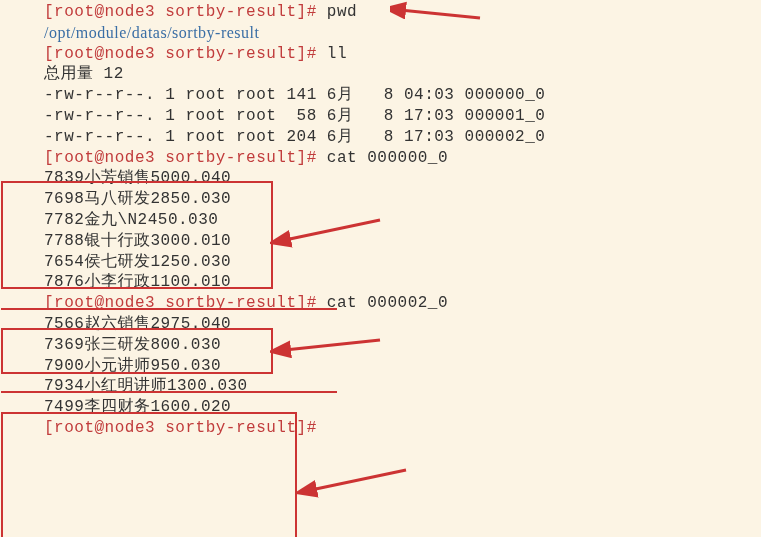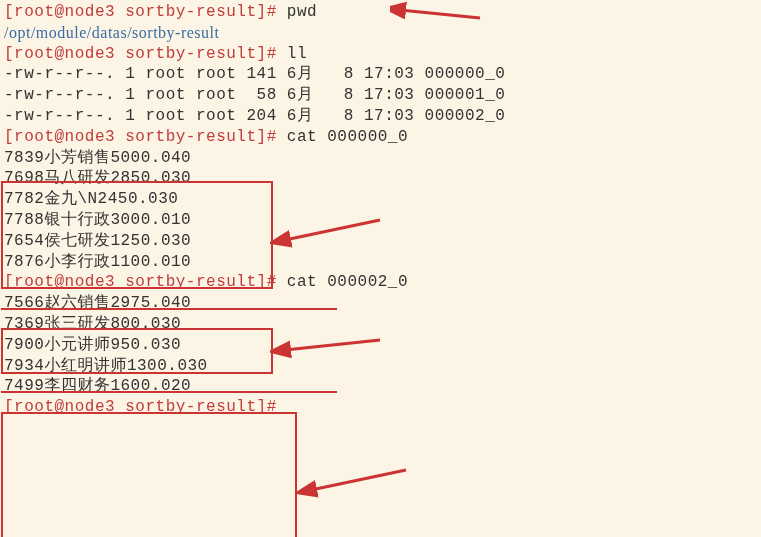--- a/index.html
+++ b/index.html
@@ -12,20 +12,21 @@
       font-family: 'Courier New', monospace;
       font-size: 16px;
       line-height: 1.3;
       position: relative;
       width: 761px;
       height: 537px;
       overflow: hidden;
     }
     .terminal {
       padding: 2px 4px;
+      margin-left: 40px;
     }
     .line {
       white-space: pre;
       letter-spacing: 0.5px;
     }
     .prompt-root {
       color: #c13c3c;
     }
     .path-output {
       color: #3a6ea5;
@@ -67,21 +68,22 @@
       pointer-events: none;
     }
   </style>
 </head>
 <body>
 
 <div class="terminal">
   <div class="line"><span class="prompt-root">[root@node3 sortby-result]# </span><span class="normal">pwd</span></div>
   <div class="line path-output">/opt/module/datas/sortby-result</div>
   <div class="line"><span class="prompt-root">[root@node3 sortby-result]# </span><span class="normal">ll</span></div>
-  <div class="line normal">-rw-r--r--. 1 root root 141 6月   8 17:03 000000_0</div>
+  <div class="line normal">总用量 12</div>
+  <div class="line normal">-rw-r--r--. 1 root root 141 6月   8 04:03 000000_0</div>
   <div class="line normal">-rw-r--r--. 1 root root  58 6月   8 17:03 000001_0</div>
   <div class="line normal">-rw-r--r--. 1 root root 204 6月   8 17:03 000002_0</div>
   <div class="line"><span class="prompt-root">[root@node3 sortby-result]# </span><span class="normal">cat 000000_0</span></div>
   <div class="line normal">7839小芳销售5000.040</div>
   <div class="line normal">7698马八研发2850.030</div>
   <div class="line normal">7782金九\N2450.030</div>
   <div class="line normal">7788银十行政3000.010</div>
   <div class="line normal">7654侯七研发1250.030</div>
   <div class="line normal">7876小李行政1100.010</div>
   <div class="line"><span class="prompt-root">[root@node3 sortby-result]# </span><span class="normal">cat 000002_0</span></div>

